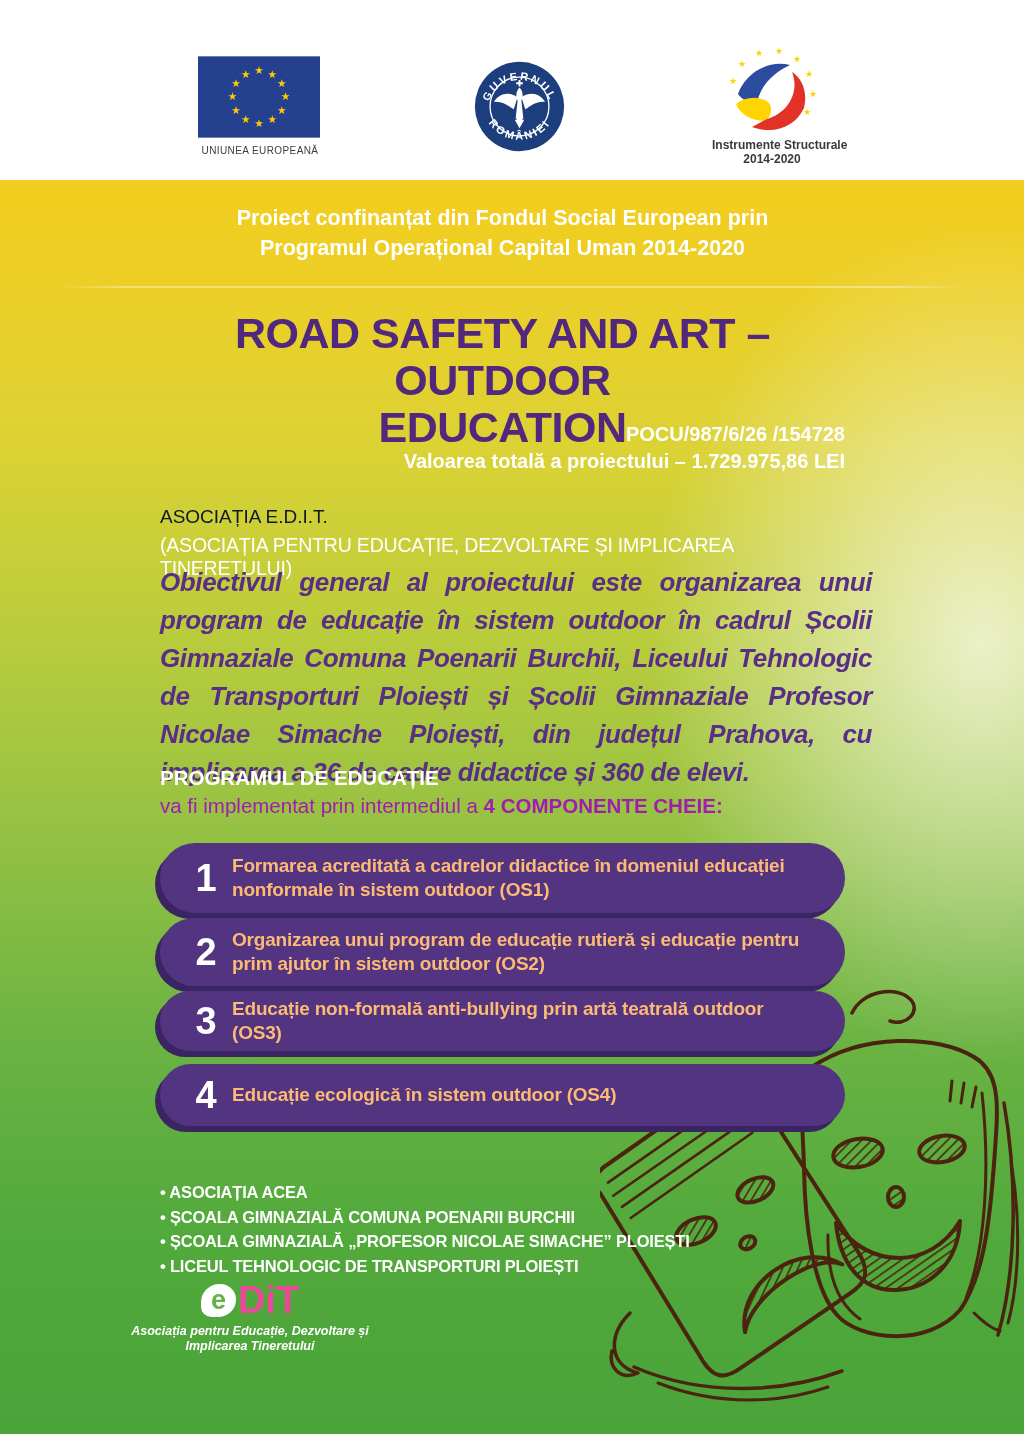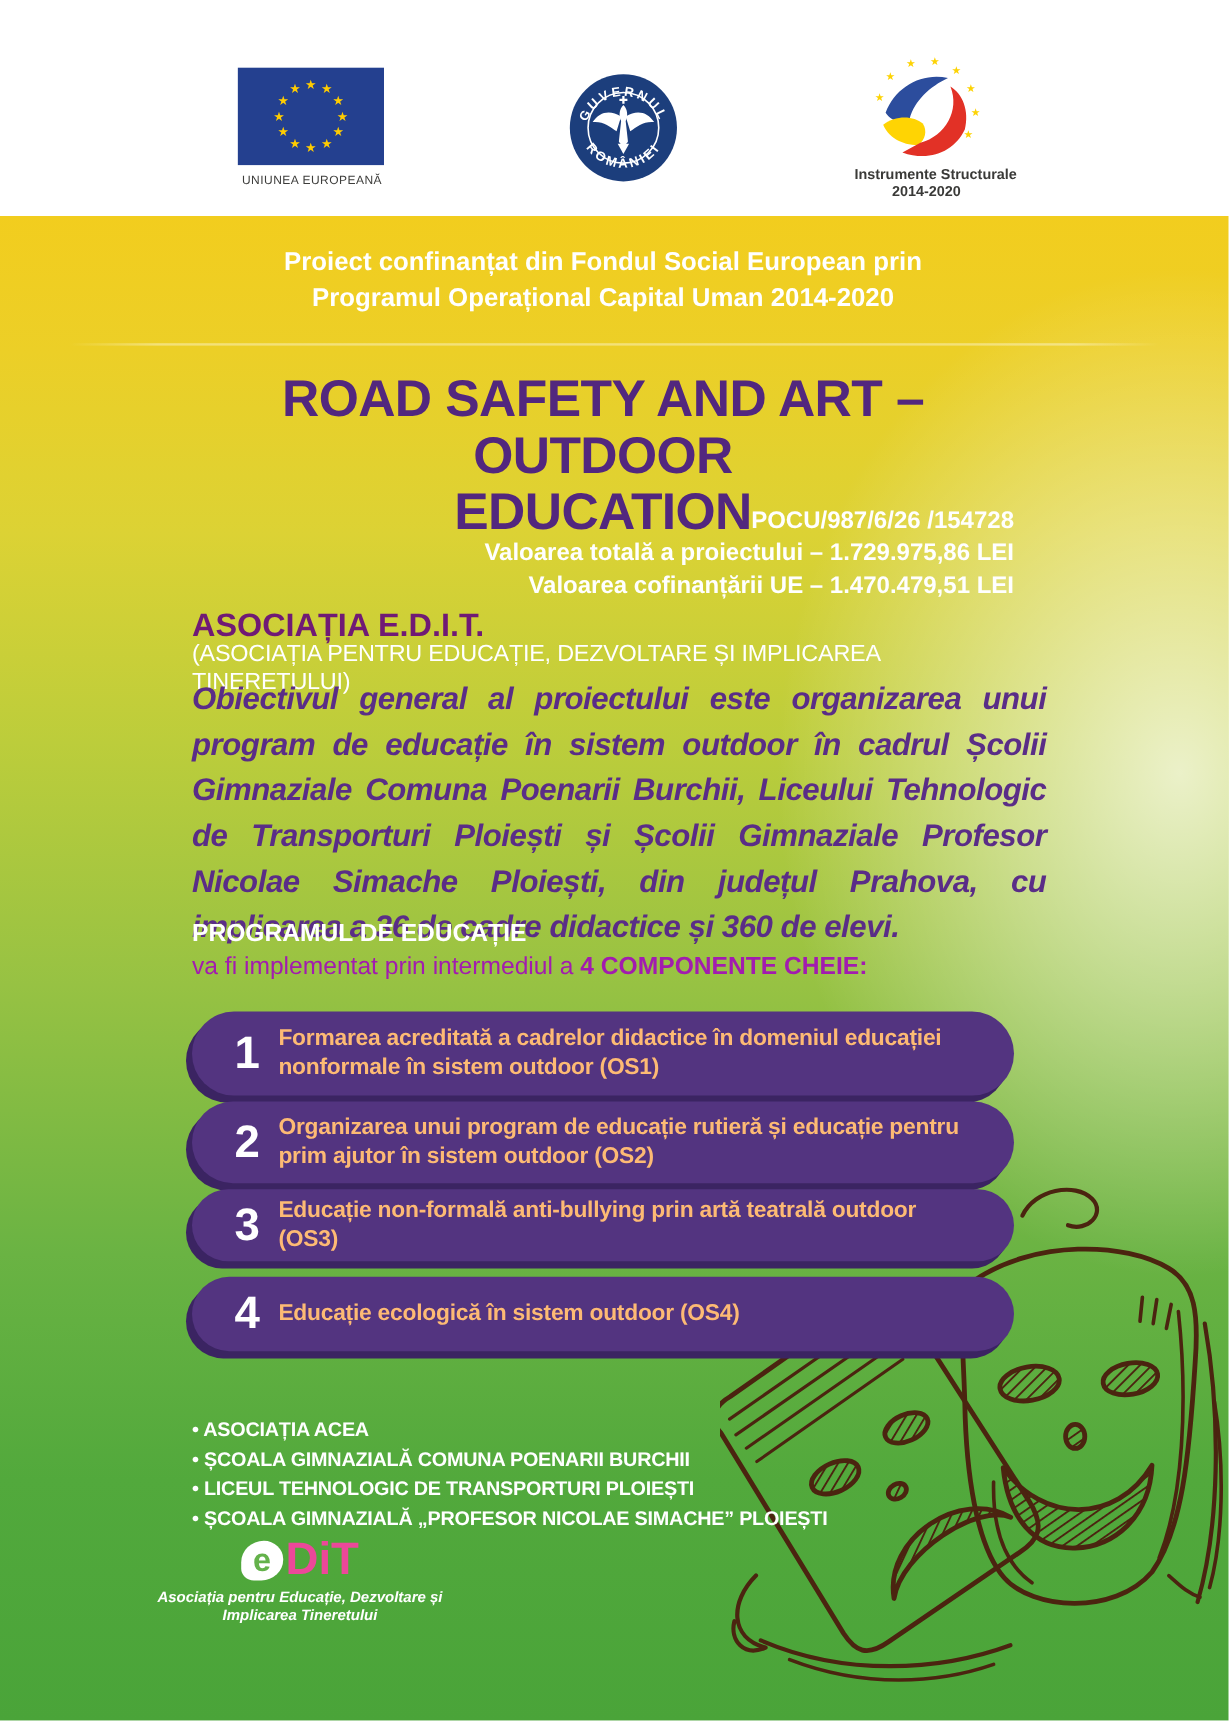--- a/index.html
+++ b/index.html
@@ -25,21 +25,21 @@
     background:linear-gradient(90deg,rgba(255,255,255,0),rgba(255,255,255,.38) 8%,rgba(255,255,255,.38) 92%,rgba(255,255,255,0));}
 
   
   .masks{position:absolute;left:600px;top:983px;width:424px;height:444px;z-index:1;}
 
   
   .col{position:absolute;left:160px;width:685px;z-index:2;}
   .banner{top:203px;text-align:center;color:#fff;font-weight:bold;font-size:21.5px;line-height:30px;}
   .title{top:310px;text-align:center;color:#52277e;font-weight:bold;font-size:43px;line-height:47px;letter-spacing:-.5px;}
   .project{top:421px;text-align:right;color:#fff;font-weight:bold;font-size:20px;line-height:27px;}
-  .assoc-name{top:506px;color:#701a75;font-weight:bold;font-size:27px;}
+  .assoc-name{top:506px;color:#0f172a;font-weight:normal;font-size:19px;}
   .assoc-full{top:534px;color:#fff;font-weight:400;font-size:19.5px;letter-spacing:-.2px;}
   .objective{top:563px;width:712px;color:#5a2d87;font-weight:bold;font-style:italic;
              font-size:26px;line-height:38px;text-align:justify;letter-spacing:-.4px;}
   .program-heading{top:766px;color:#fff;font-weight:bold;font-size:20.5px;}
   .program-intro{top:794px;color:#a21caf;font-size:20.5px;}
   .program-intro b{font-weight:bold;}
 
   .pill{position:absolute;left:160px;width:685px;background:#533480;border-radius:35px;
         box-shadow:-5px 6px 0 #3b2462;display:flex;align-items:center;z-index:2;}
   .pill-number{flex:none;width:52px;padding-left:20px;text-align:center;
@@ -182,21 +182,20 @@
   </div>
 
   <div class="col title">
     <div>ROAD SAFETY AND ART – OUTDOOR</div>
     <div>EDUCATION</div>
   </div>
 
   <div class="col project">
     <div>POCU/987/6/26 /154728</div>
     <div>Valoarea totală a proiectului – 1.729.975,86 LEI</div>
-    <div>Valoarea cofinanțării UE – 1.470.479,51 LEI</div>
   </div>
 
   <div class="col assoc-name">ASOCIAȚIA E.D.I.T.</div>
   <div class="col assoc-full">(ASOCIAȚIA PENTRU EDUCAȚIE, DEZVOLTARE ȘI IMPLICAREA TINERETULUI)</div>
 
   <div class="col objective">Obiectivul general al proiectului este organizarea unui program de educație în sistem outdoor în cadrul Școlii Gimnaziale Comuna Poenarii Burchii, Liceului Tehnologic de Transporturi Ploiești și Școlii Gimnaziale Profesor Nicolae Simache Ploiești, din județul Prahova, cu implicarea a 36 de cadre didactice și 360 de elevi.</div>
 
   <div class="col program-heading">PROGRAMUL DE EDUCAȚIE</div>
   <div class="col program-intro">
     <span>va fi implementat prin intermediul a </span><b>4 COMPONENTE CHEIE:</b>
@@ -215,22 +214,22 @@
     <div class="pill-text">Educație non-formală anti-bullying prin artă teatrală outdoor (OS3)</div>
   </div>
   <div class="pill pill4">
     <div class="pill-number">4</div>
     <div class="pill-text">Educație ecologică în sistem outdoor (OS4)</div>
   </div>
 
   <ul class="col partners-list">
     <li>ASOCIAȚIA ACEA</li>
     <li>ȘCOALA GIMNAZIALĂ COMUNA POENARII BURCHII</li>
+    <li>ȘCOALA GIMNAZIALĂ „PROFESOR NICOLAE SIMACHE” PLOIEȘTI</li>
     <li>LICEUL TEHNOLOGIC DE TRANSPORTURI PLOIEȘTI</li>
-    <li>ȘCOALA GIMNAZIALĂ „PROFESOR NICOLAE SIMACHE” PLOIEȘTI</li>
   </ul>
 
   <div class="edit-block">
     <div class="edit-mark">
       <span class="e-blob">e</span>
       <span class="edit-mark-rest">DiT</span>
     </div>
     <div class="edit-caption">
       <div>Asociația pentru Educație, Dezvoltare și</div>
       <div>Implicarea Tineretului</div>

